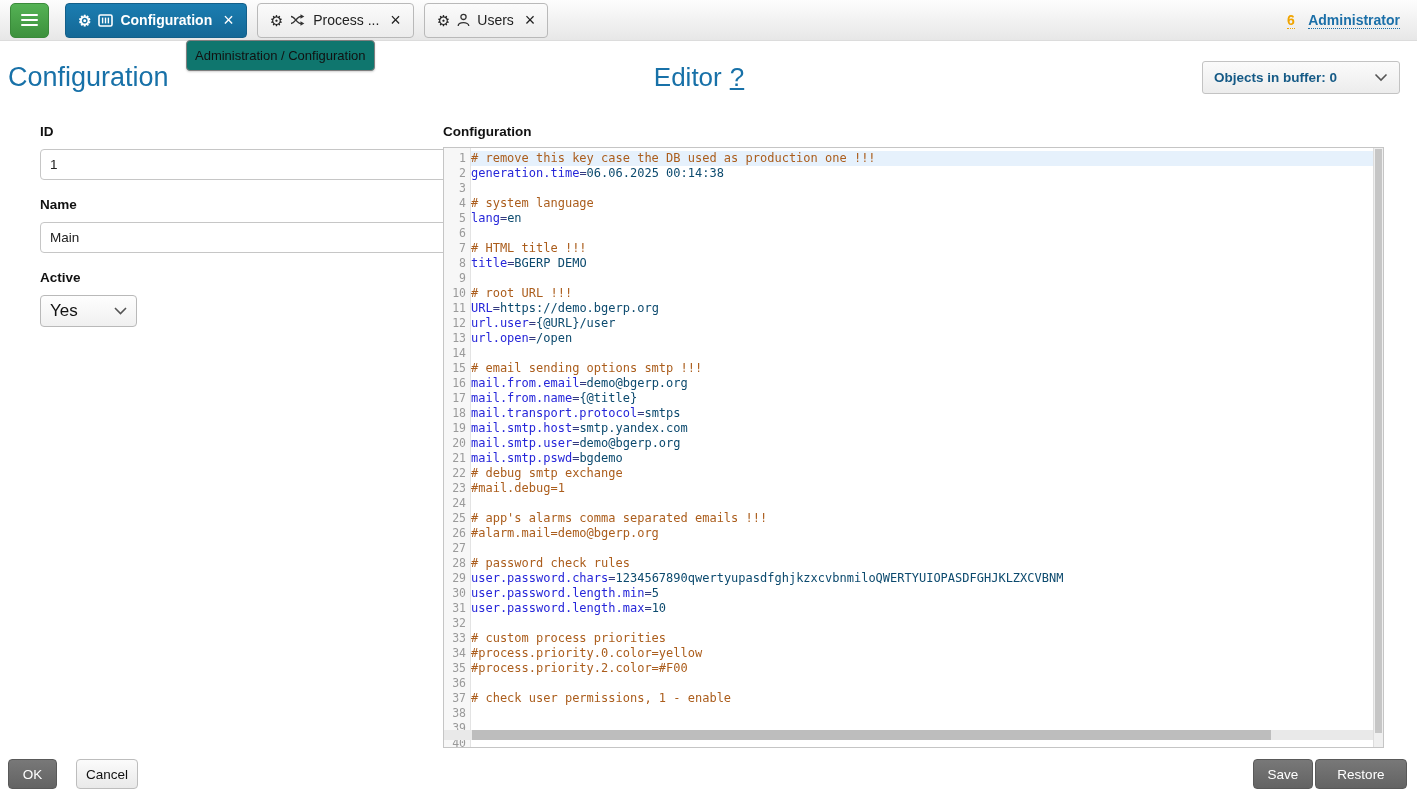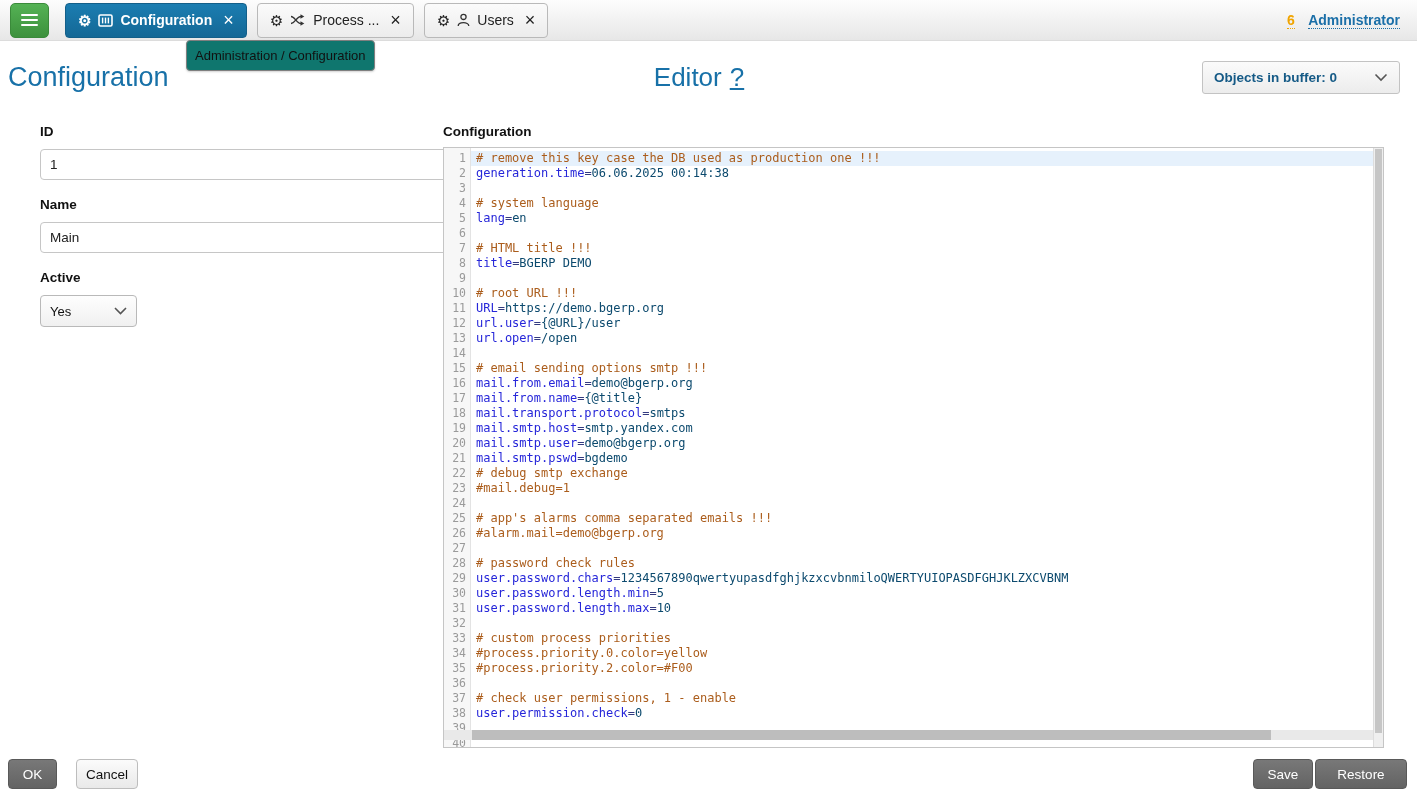--- a/index.html
+++ b/index.html
@@ -60,42 +60,42 @@
   
   .form { position:absolute; left:8px; top:124px; width:419px;margin-left:32px; }
   .form-label { font-weight:bold; font-size:13.5px; line-height:16px; margin-bottom:9px; }
   .text-input {
     width:419px; height:31px; border:1px solid #c6c6c6; border-radius:4px;
     font-size:13.5px; padding:0 9px; color:#222; font-family:inherit; margin-bottom:17px;
     background:#fff;
   }
   .select {
     width:97px; height:32px; border:1px solid #b9b9b9; border-radius:4px;
-    display:flex; align-items:center; padding:0 9px; font-size:13px; cursor:pointer;
+    display:flex; align-items:center; padding:0 9px; font-size:17px; cursor:pointer;
     background:linear-gradient(#fefefe,#f0f0f0);
   }
   .select .chev { margin-left:auto; display:flex; }
   
   .editor-label { position:absolute; left:443px; top:124px; font-weight:bold; font-size:13.5px; }
   .editor {
     position:absolute; left:443px; top:147px; width:941px; height:601px;
     border:1px solid #c5c5c5; background:#fff; overflow:hidden;
   }
   .editor-inner { display:flex; height:100%; }
   .gutter {
     width:27px; background:#f7f7f7; border-right:1px solid #e3e3e3;
     text-align:right; padding:3px 4px 0 0; color:#9a9a9a;
     font-family:"DejaVu Sans Mono", monospace; font-size:11.5px; flex:0 0 auto;
   }
   .gutter .ln { height:15px; line-height:15px; }
   .code {
     flex:1; padding-top:3px; overflow:hidden;
     font-family:"DejaVu Sans Mono", monospace; font-size:12px;
   }
-  .code .cl { height:15px; line-height:15px; padding-left:5px; white-space:pre; }
+  .code .cl { height:15px; line-height:15px; white-space:pre; }
   .cl.active { background:#e6f1fc; }
   .tok-comment { color:#ab5d1c; }
   .tok-key     { color:#2626d9; }
   .tok-eq      { color:#333a80; }
   .tok-value   { color:#0c4a6e; }
   .vscroll { position:absolute; top:0; right:0; bottom:0; width:10px; background:#efefef; border-left:1px solid #ddd; }
   .vscroll .thumb { position:absolute; top:1px; left:1px; right:1px; bottom:14px; background:#c6c6c6; }
   .hscroll { position:absolute; left:0; right:10px; bottom:7px; height:10px; background:#e9e9e9; }
   .hscroll .thumb { position:absolute; left:28px; top:0; bottom:0; width:86%; background:#bdbdbd; }
   
@@ -273,21 +273,20 @@
         <div class="cl"><span class="tok-comment"># password check rules</span></div>
         <div class="cl"><span class="tok-key">user.password.chars</span><span class="tok-eq">=</span><span class="tok-value">1234567890qwertyupasdfghjkzxcvbnmiloQWERTYUIOPASDFGHJKLZXCVBNM</span></div>
         <div class="cl"><span class="tok-key">user.password.length.min</span><span class="tok-eq">=</span><span class="tok-value">5</span></div>
         <div class="cl"><span class="tok-key">user.password.length.max</span><span class="tok-eq">=</span><span class="tok-value">10</span></div>
         <div class="cl">&nbsp;</div>
         <div class="cl"><span class="tok-comment"># custom process priorities</span></div>
         <div class="cl"><span class="tok-comment">#process.priority.0.color=yellow</span></div>
         <div class="cl"><span class="tok-comment">#process.priority.2.color=#F00</span></div>
         <div class="cl">&nbsp;</div>
         <div class="cl"><span class="tok-comment"># check user permissions, 1 - enable</span></div>
-        <div class="cl"><span class="tok-key">user.permission.check</span><span class="tok-eq">=</span><span class="tok-value">0</span></div>
         <div class="cl">&nbsp;</div>
       </div>
   </div>
   <div class="hscroll">
     <span class="thumb"></span>
   </div>
   <div class="vscroll">
     <span class="thumb"></span>
   </div>
 </div>

